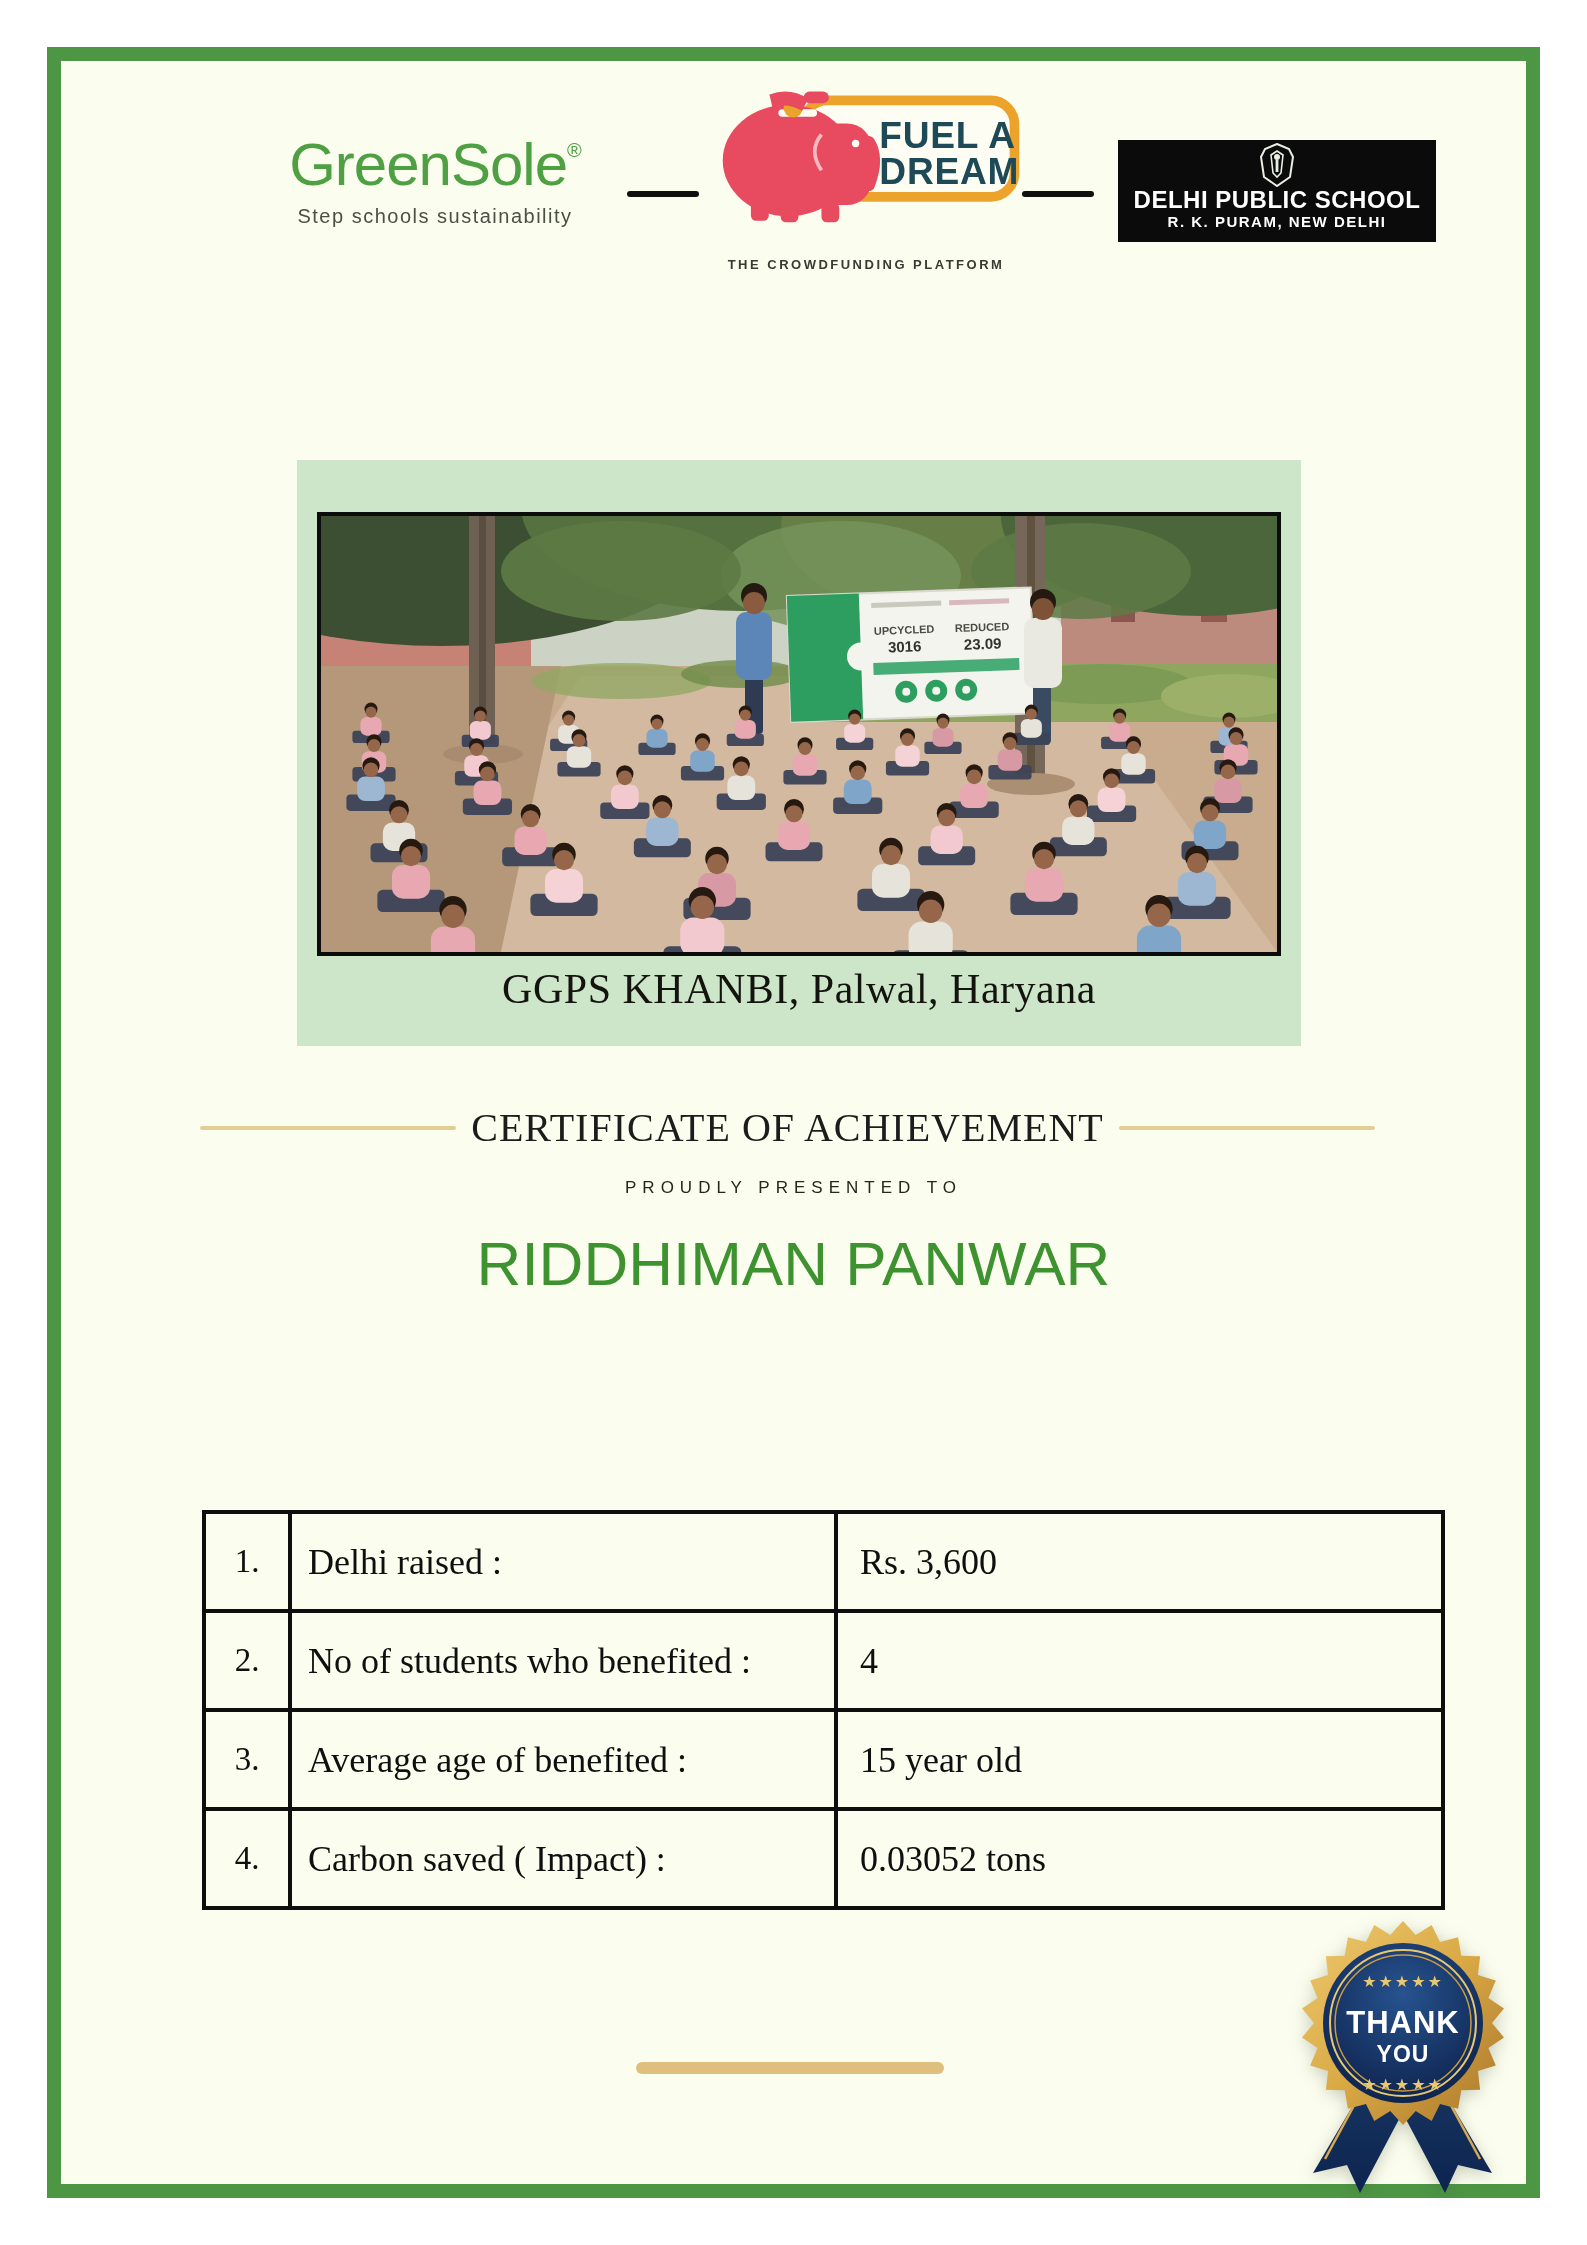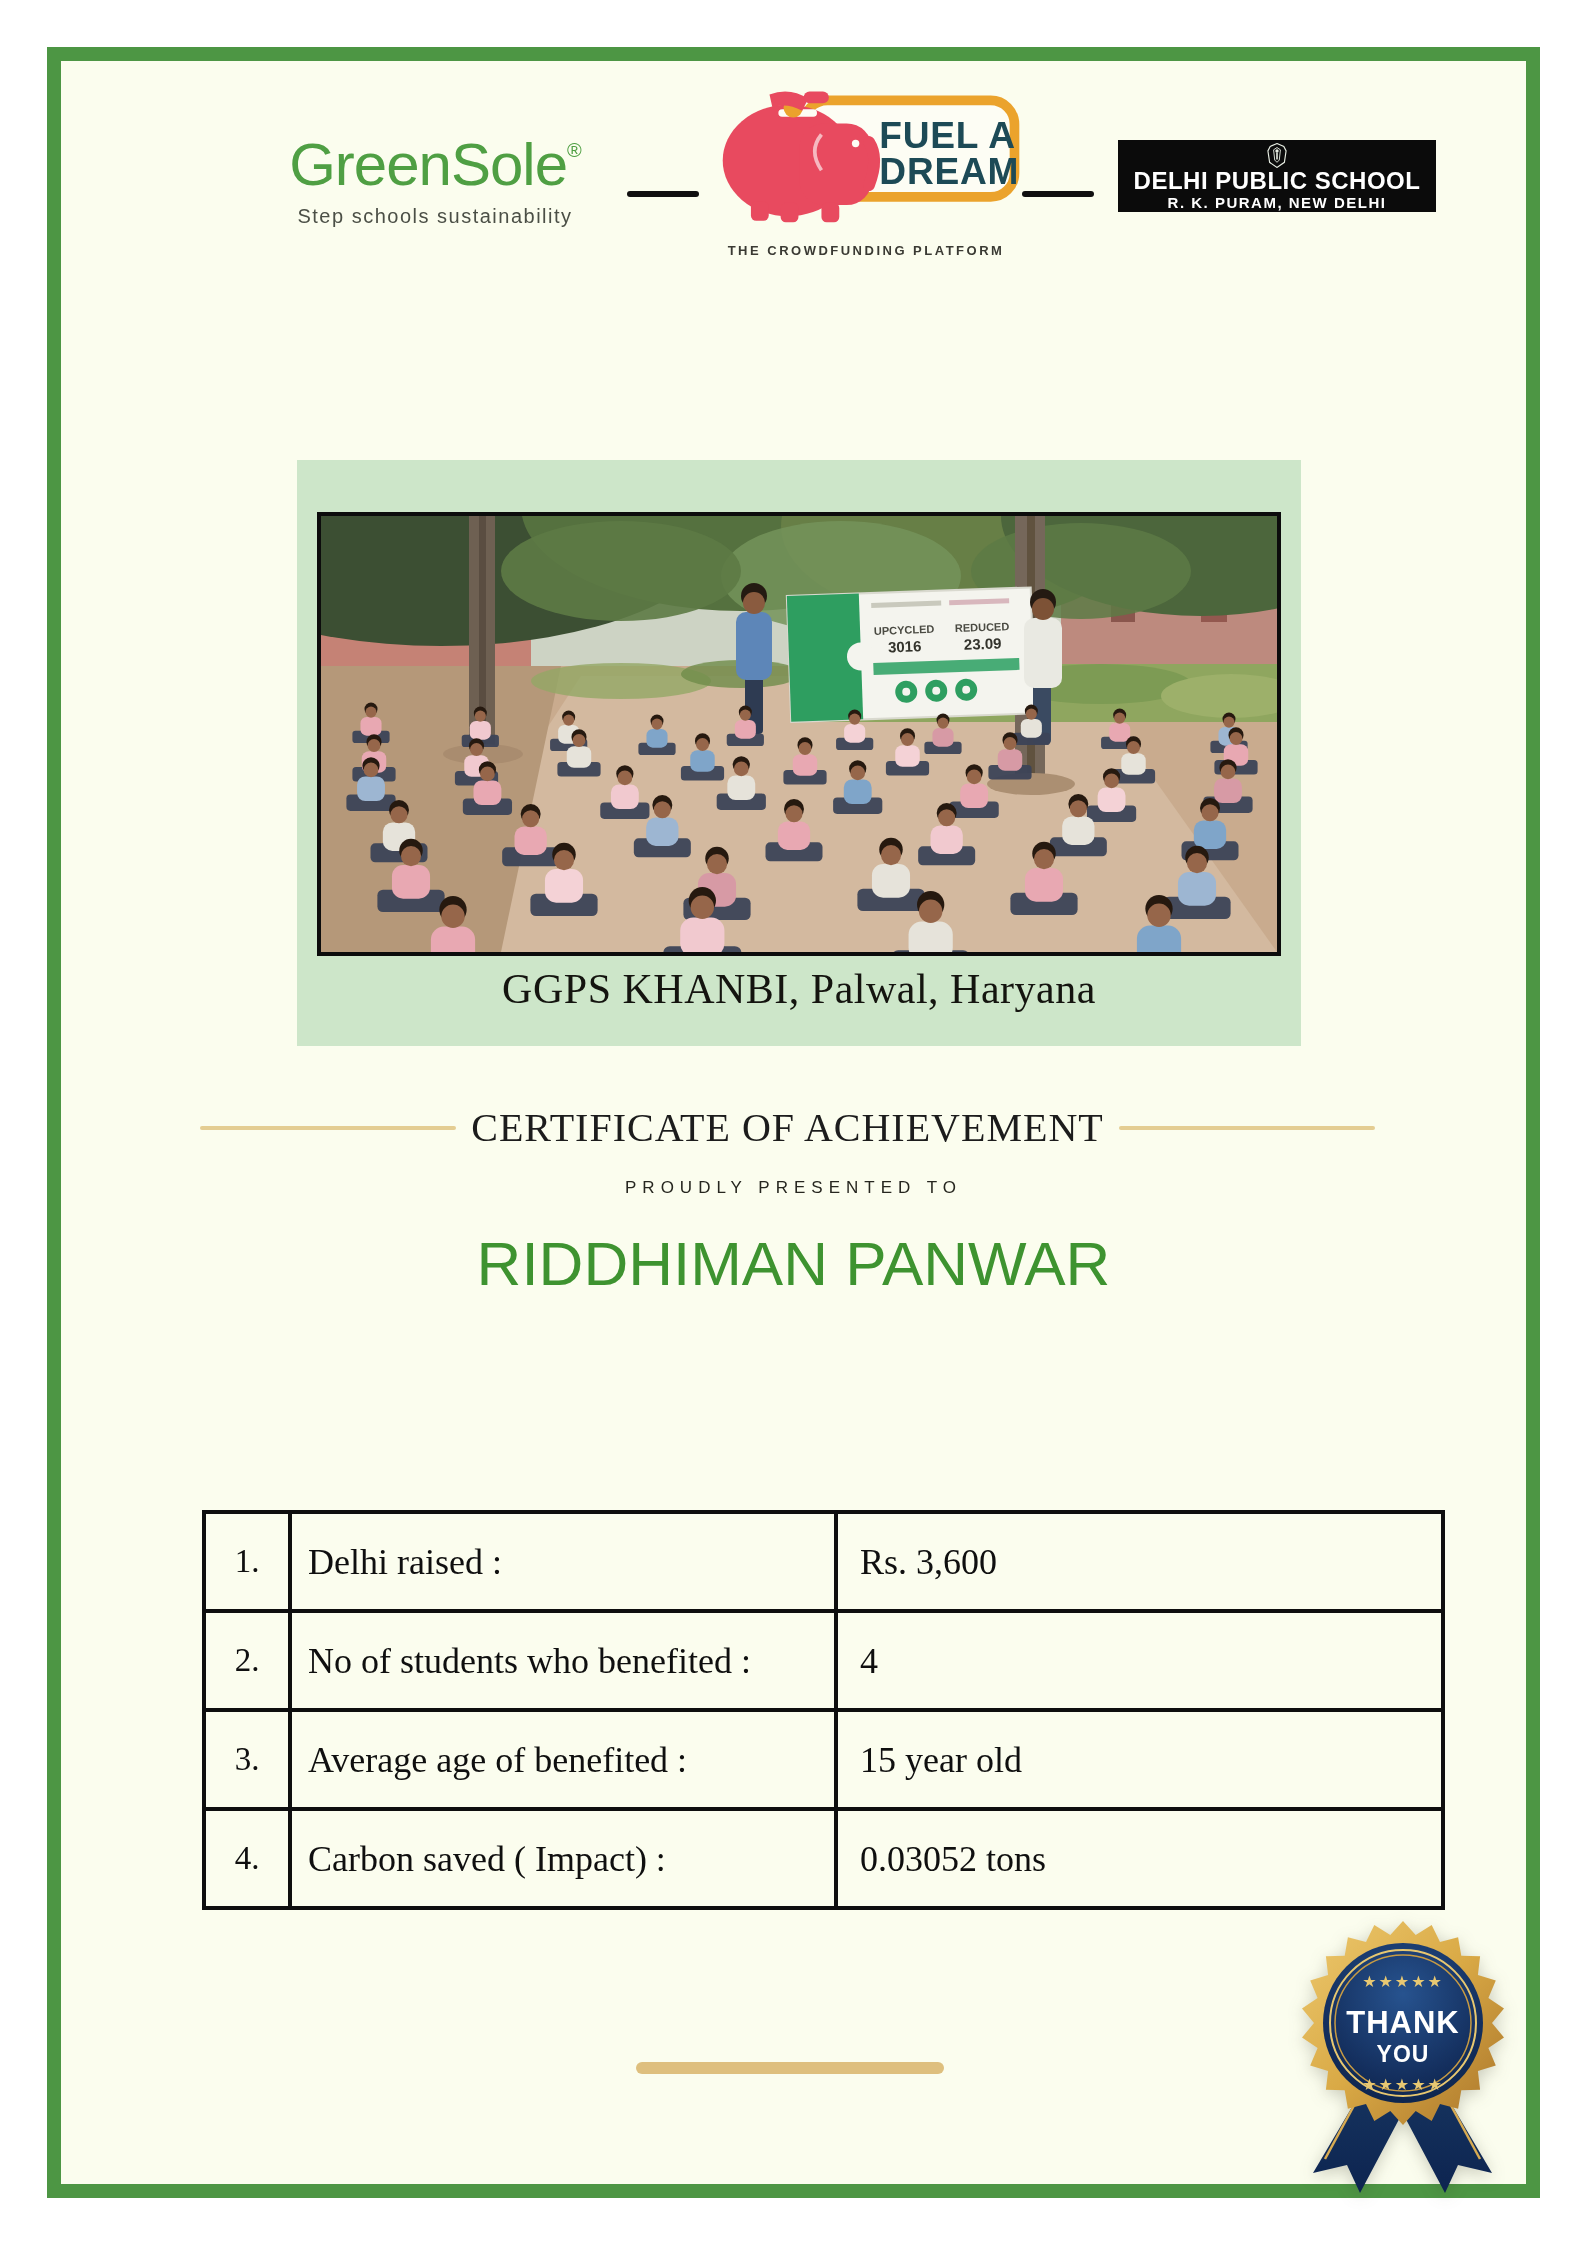--- a/index.html
+++ b/index.html
@@ -21,22 +21,22 @@
 
   
   .greensole { left: 255px; top: 118px; width: 360px; text-align: center; }
   .gs-word { font-family: "Liberation Sans", sans-serif; font-size: 60px; font-weight: 400; color: #4f9f43; letter-spacing: -1px; line-height: 64px; }
   .gs-reg { font-size: 20px; vertical-align: 28px; }
   .gs-tag { margin-top: 8px; font-family: "Liberation Sans", sans-serif; font-size: 20px; letter-spacing: 1.5px; color: #4b4f46; }
   .logo-dash { height: 6px; background: #101010; border-radius: 3px; top: 191px; }
   .dash1 { left: 627px; width: 72px; }
   .dash2 { left: 1022px; width: 72px; }
   .fueladream { left: 710px; top: 90px; width: 312px; text-align: center; }
-  .fad-tag { margin-top: 2px; font-family: "Liberation Sans", sans-serif; font-size: 13px; font-weight: bold; letter-spacing: 2.5px; color: #3a3a33; }
-  .dps { left: 1118px; top: 140px; width: 318px; height: 72px; background: #0b0b0b; color: #fff;
+  .fad-tag { margin-top: 16px; font-family: "Liberation Sans", sans-serif; font-size: 13px; font-weight: bold; letter-spacing: 2.5px; color: #3a3a33; }
+  .dps { left: 1118px; top: 140px; width: 318px; height: 102px; background: #0b0b0b; color: #fff;
          display: flex; flex-direction: column; align-items: center; justify-content: flex-start;
          font-family: "Liberation Sans", sans-serif; }
   .dps-name { font-size: 24px; font-weight: bold; letter-spacing: 0.5px; line-height: 26px; }
   .dps-loc  { font-size: 15px; font-weight: bold; letter-spacing: 1.5px; line-height: 18px; }
 
   
   .headline { left: 0; right: 0; top: 332px; text-align: center;
     font-family: "Liberation Sans", sans-serif; font-weight: bold; font-size: 31px;
     color: #3a9132; line-height: 48px; }
 

